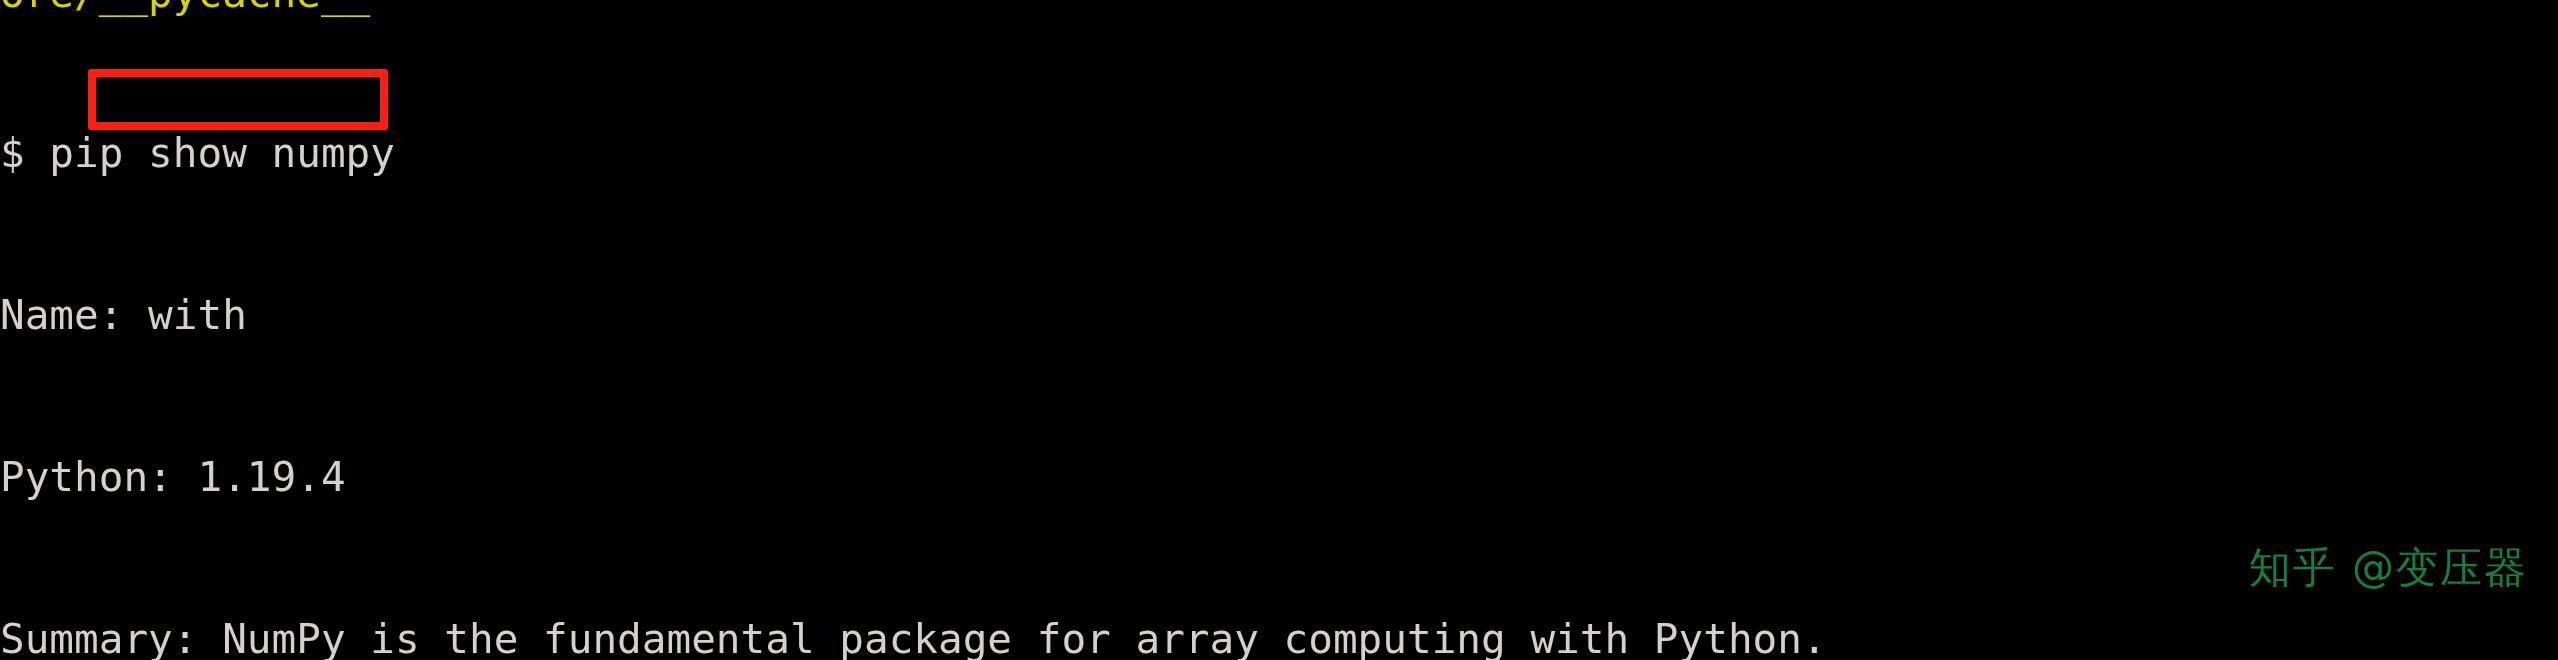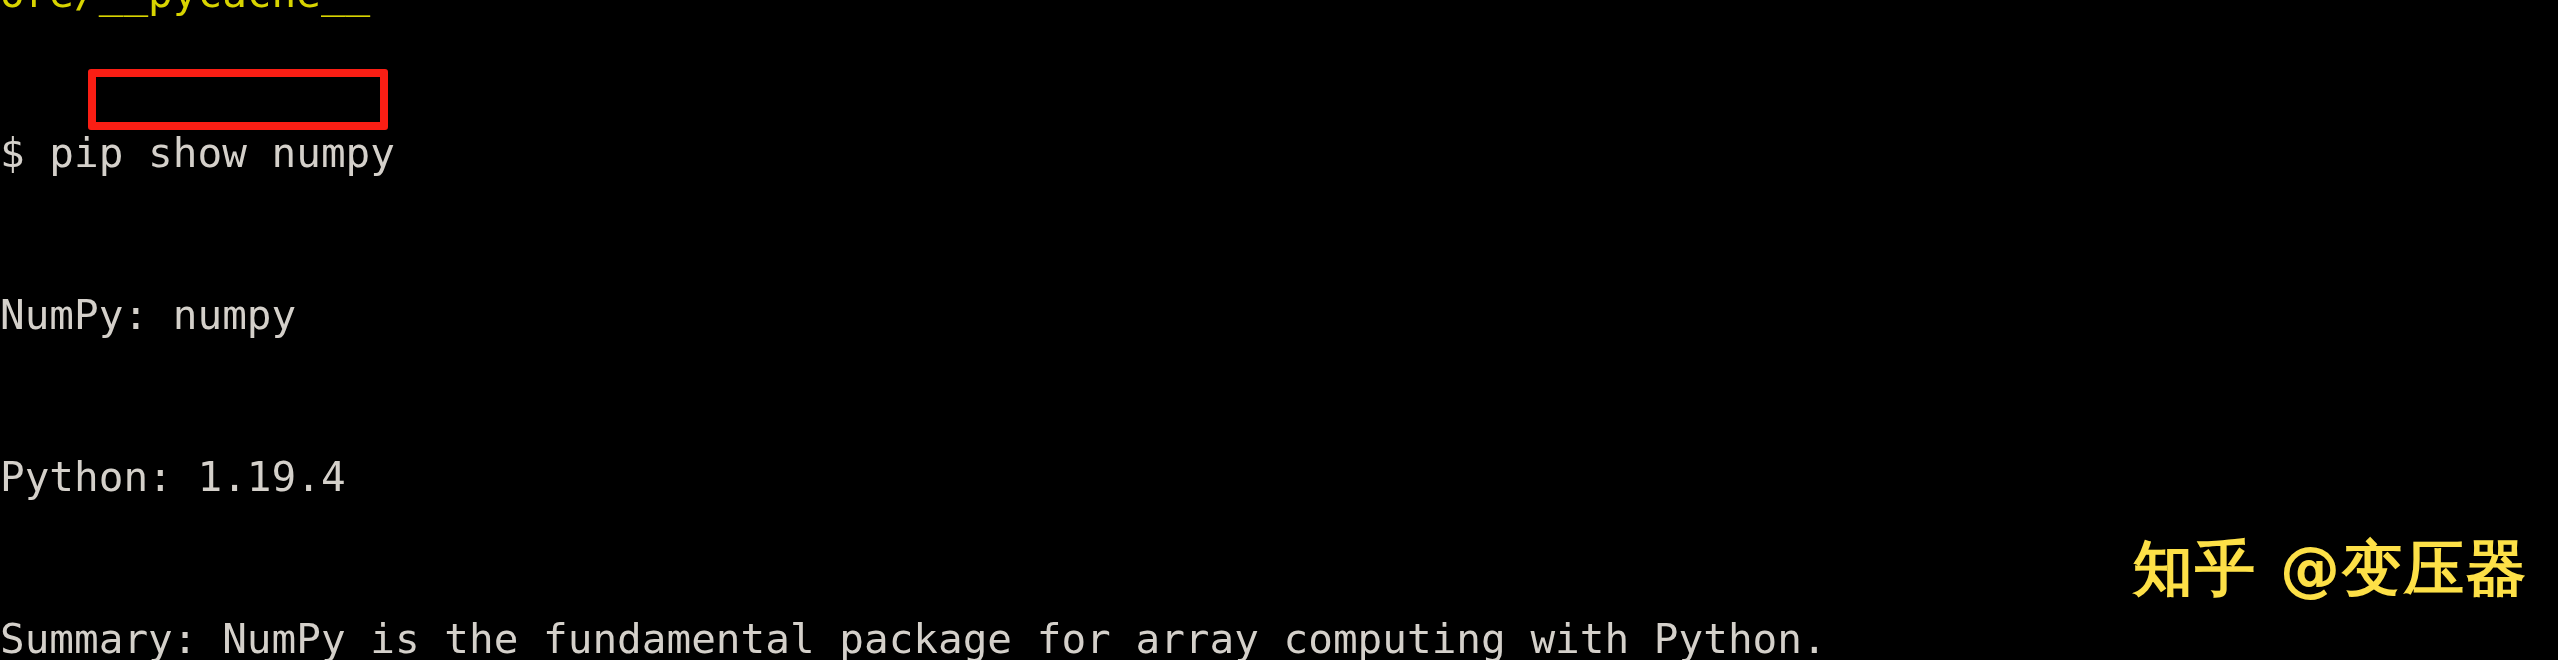--- a/index.html
+++ b/index.html
@@ -66,41 +66,41 @@
     border-radius: 3px;
     box-sizing: border-box;
     pointer-events: none;
   }
 
   
   .watermark {
     position: absolute;
     right: 30px;
     bottom: 62px;
-    color: #fde047;
+    color: #15803d;
     font-family: "DejaVu Sans", "Liberation Sans", sans-serif;
-    font-size: 60px;
+    font-size: 42px;
     line-height: 60px;
-    font-weight: 700;
+    font-weight: 400;
     letter-spacing: 2px;
     white-space: pre;
   }
 </style>
 </head>
 <body>
 
 <div id="screen">
 
   <div class="terminal">
 
     <span class="line line-clipped">ore/__pycache__</span>
 
     <div class="body-lines">
       <span class="line">$ pip show numpy</span>
-      <span class="line">NumPy: numpy</span>
+      <span class="line">Name: with</span>
       <span class="line">Python: 1.19.4</span>
       <span class="line">Summary: NumPy is the fundamental package for array computing with Python.</span>
       
       
       
       
       
       
       
     </div>

